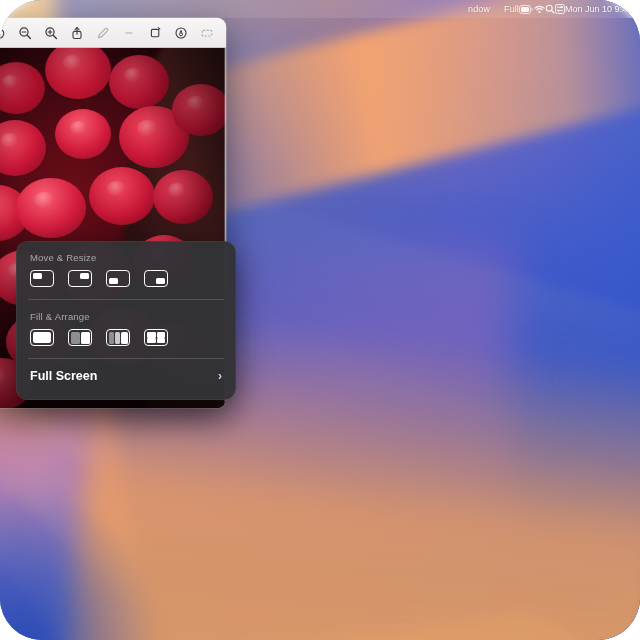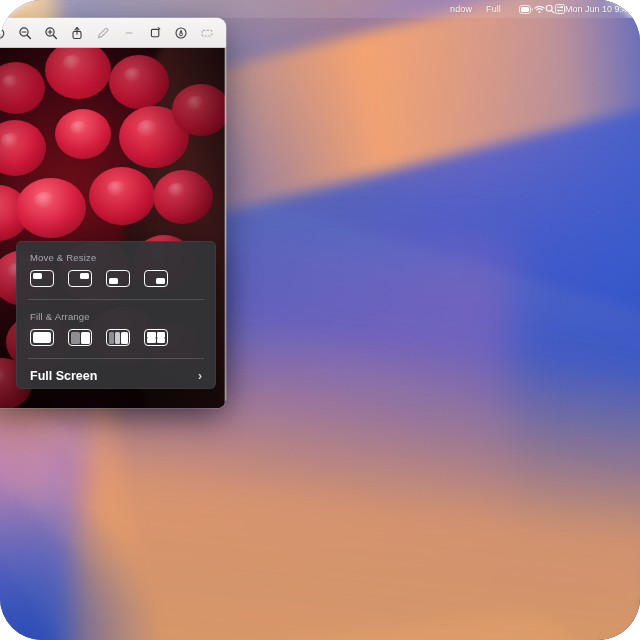--- a/index.html
+++ b/index.html
@@ -52,21 +52,21 @@
   .menubar{
     position:absolute;left:0;top:0;width:640px;height:18px;
     background:rgba(255,255,255,.10);
     display:flex;align-items:center;justify-content:flex-end;
     padding:0 8px;box-sizing:border-box;
     color:#fff;font-size:9px;
     text-shadow:0 0 2px rgba(0,0,0,.25);
     backdrop-filter:blur(4px);
   }
   .mb-left{display:flex;align-items:center;gap:14px;margin-left:12px;opacity:.92;}
-  .mb-right{display:flex;align-items:center;opacity:.95;margin-left:18px;}
+  .mb-right{display:flex;align-items:center;opacity:.95;}
   .mb-item{font-size:9px;letter-spacing:.1px;white-space:nowrap;}
   .mb-time{font-size:9px;white-space:nowrap;}
   .mb-ico{display:inline-flex;align-items:center;}
   .mb-ico svg{display:block;}
 
   
   .win{
     position:absolute;left:-18px;top:18px;width:244px;height:390px;
     border-radius:9px;overflow:hidden;
     background:#f2f1f0;
@@ -105,25 +105,25 @@
   .bowl-rim{
     position:absolute;right:-6%;top:-4%;width:48%;height:118%;border-radius:50% 0 0 50%;
     background:linear-gradient(255deg,#2b1013 0%, #4a1e1d 35%, #150609 100%);
     filter:blur(3px);
   }
   .photo-vig{position:absolute;inset:0;
     background:radial-gradient(78% 72% at 42% 44%, rgba(0,0,0,0) 40%, rgba(0,0,0,.55) 100%);}
 
   
   .popup{
-    position:absolute;left:16px;top:241px;width:200px;
+    position:absolute;left:16px;top:241px;width:220px;
     background:rgba(51,51,54,.97);
-    border-radius:6px;
+    border-radius:12px;
     box-shadow:0 12px 34px rgba(0,0,0,.48), inset 0 0 0 .5px rgba(255,255,255,.10);
-    padding:8px 0 0 0;box-sizing:border-box;
+    padding:8px 0 11px 0;box-sizing:border-box;
     color:#fff;
   }
   .pop-label{
     font-size:9.5px;color:#a8a8ad;padding:3px 14px 7px 14px;letter-spacing:.2px;
   }
   .pop-row{display:flex;gap:14px;padding:0 14px 10px 14px;}
   .tile-btn{
     width:24px;height:17px;border-radius:4px;
     border:1.5px solid #ffffff;box-sizing:border-box;
     position:relative;background:transparent;flex:0 0 auto;

